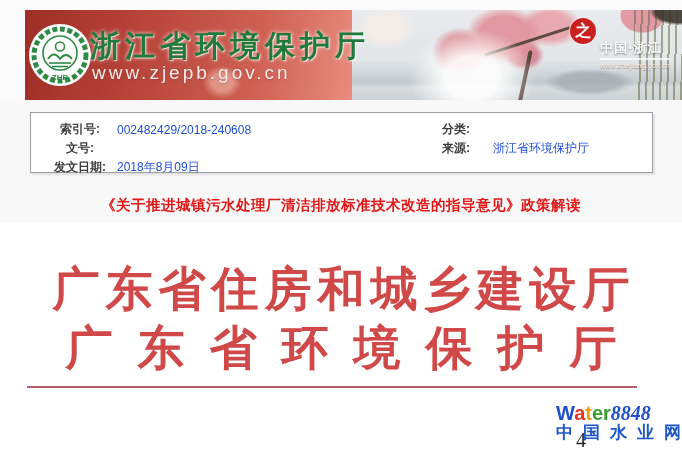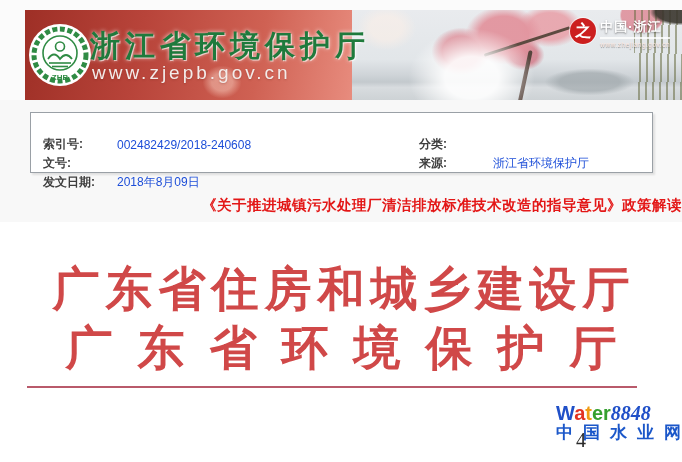--- a/index.html
+++ b/index.html
@@ -54,40 +54,40 @@
   .site-url {
     position:absolute; left:67px; top:52px; font-size:19px; font-weight:normal;
     color:#f3ecea; letter-spacing:3px; text-shadow:0 1px 2px rgba(120,40,30,.35);
   }
   .gov-badge { position:absolute; right:12px; top:8px; display:flex; align-items:flex-start; }
   .badge-circle {
     width:26px; height:26px; border-radius:50%; background:#cc1f1f; color:#fff;
     font-size:16px; font-weight:bold; display:flex; align-items:center; justify-content:center;
     box-shadow:0 0 0 1px rgba(255,255,255,.55);
   }
-  .badge-col { margin-left:4px; }
+  .badge-col { margin-left:4px;margin-top:21px; }
   .badge-text {
     font-size:13px; font-weight:bold; color:#ffffff; letter-spacing:1px;
     text-shadow:0 1px 2px rgba(0,0,0,.45); border-bottom:2px solid rgba(255,255,255,.8); padding-bottom:1px;
   }
   .badge-url { font-size:6.5px; color:#ffe9e0; letter-spacing:.5px; margin-top:2px; text-shadow:0 1px 1px rgba(0,0,0,.4); }
   
   .meta-section { position:absolute; left:0; top:100px; width:682px; height:122px; background:#f8f8f8; }
   .meta-box {
     position:absolute; left:30px; top:12px; width:623px; height:61px;
     background:#ffffff; border:1px solid #9aa0a6; box-shadow:2px 2px 2px rgba(0,0,0,.10);
   }
-  .meta-col { position:absolute; top:22px; }
+  .meta-col { position:absolute; top:7px;text-align:center; }
   .meta-col.left  { left:12px;  }
   .meta-col.right { left:388px; }
   .meta-row { display:flex; height:19px; align-items:center; font-size:12px; }
   .meta-label { width:74px; font-weight:bold; color:#3d3d3d; }
   .meta-value { color:#1d4ed8; }
   .article-title {
-    position:absolute; left:0; top:96px; width:100%; text-align:right;
+    position:absolute; left:0; top:96px; width:100%; text-align:center;
     font-size:14.5px; font-weight:bold; color:#e31717; letter-spacing:.5px;
   }
   
   .document { position:absolute; left:0; top:222px; width:682px; height:240px; background:#ffffff; }
   .letterhead {
     position:absolute; width:100%; text-align:center; color:#d04848;
     font-family:"Liberation Serif","DejaVu Serif",serif; font-weight:bold;
     font-size:47px; line-height:1; white-space:nowrap;
   }
   .lh1 { top:44px;  letter-spacing:6px;  padding-left:6px;text-align:center;  }

